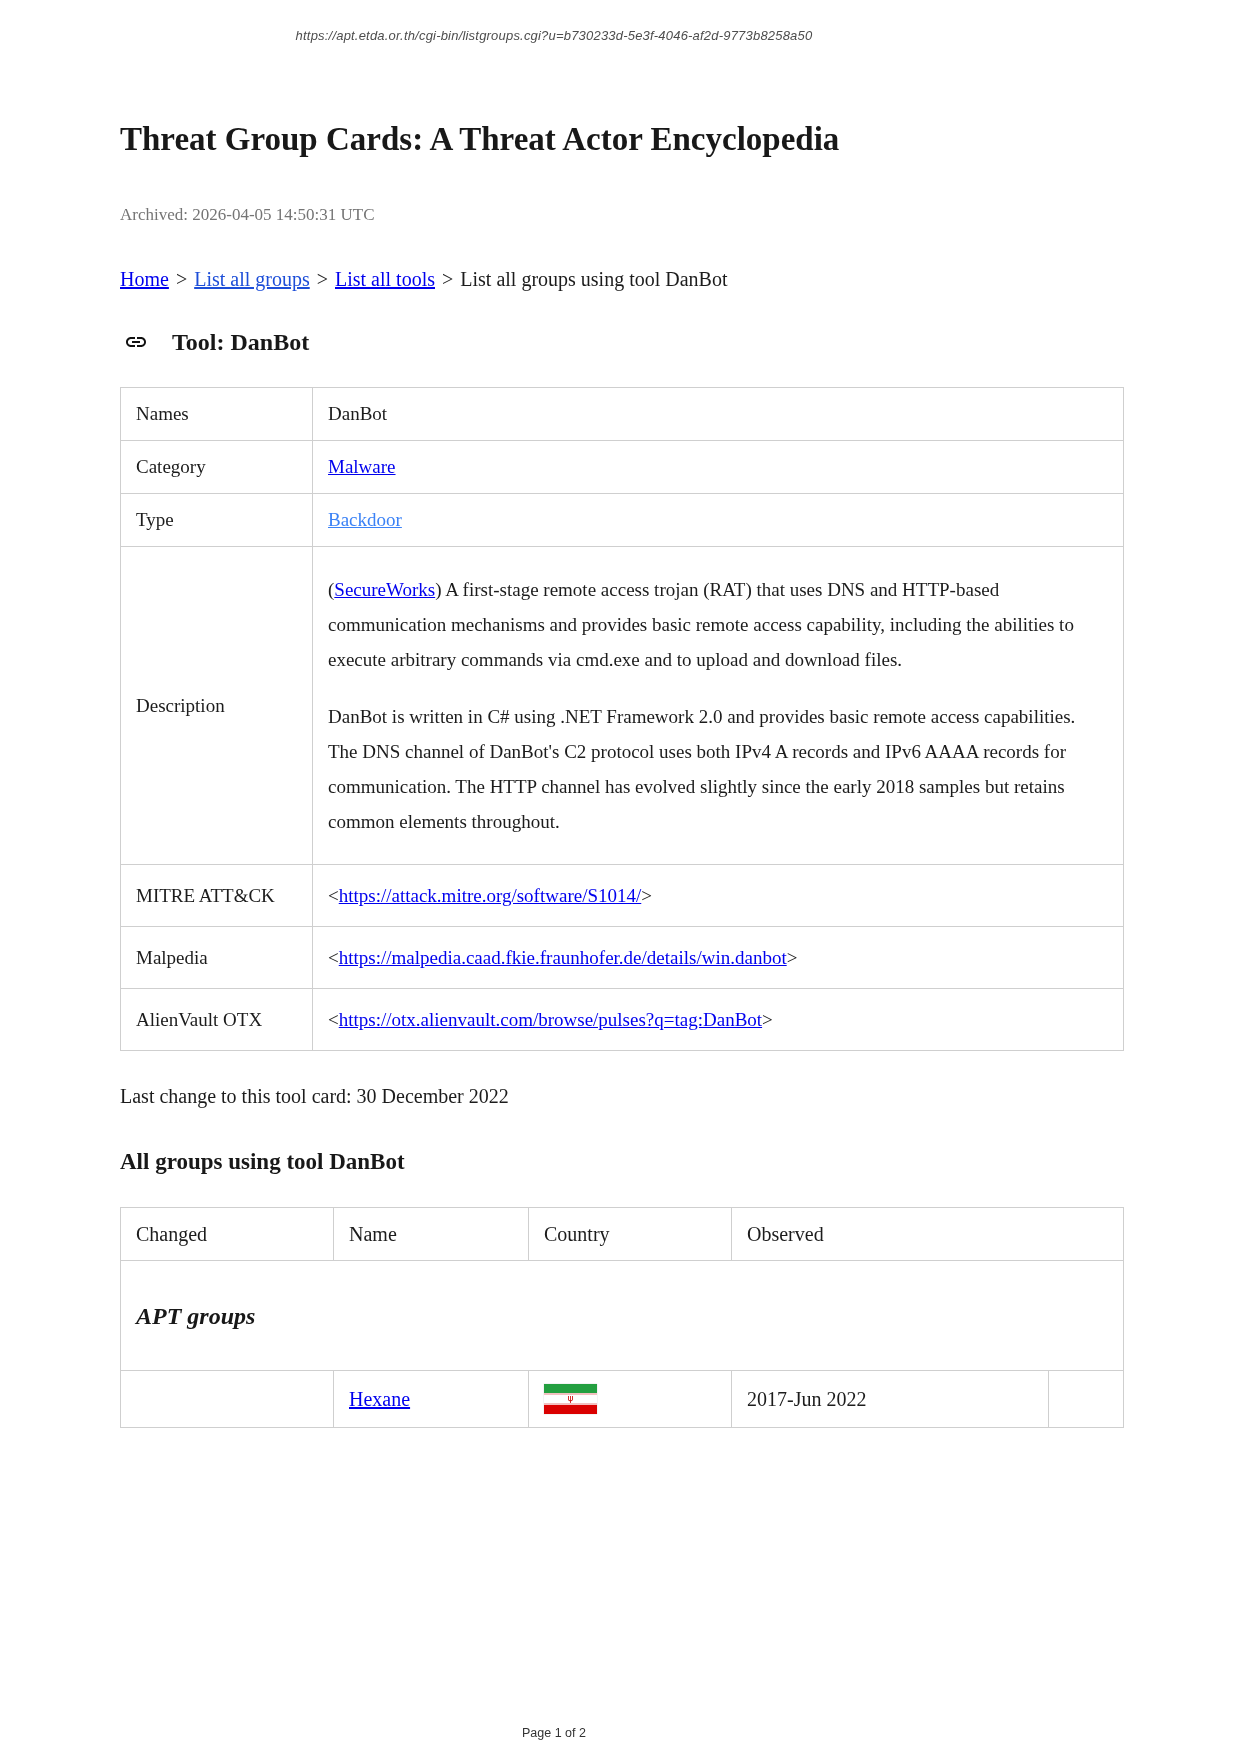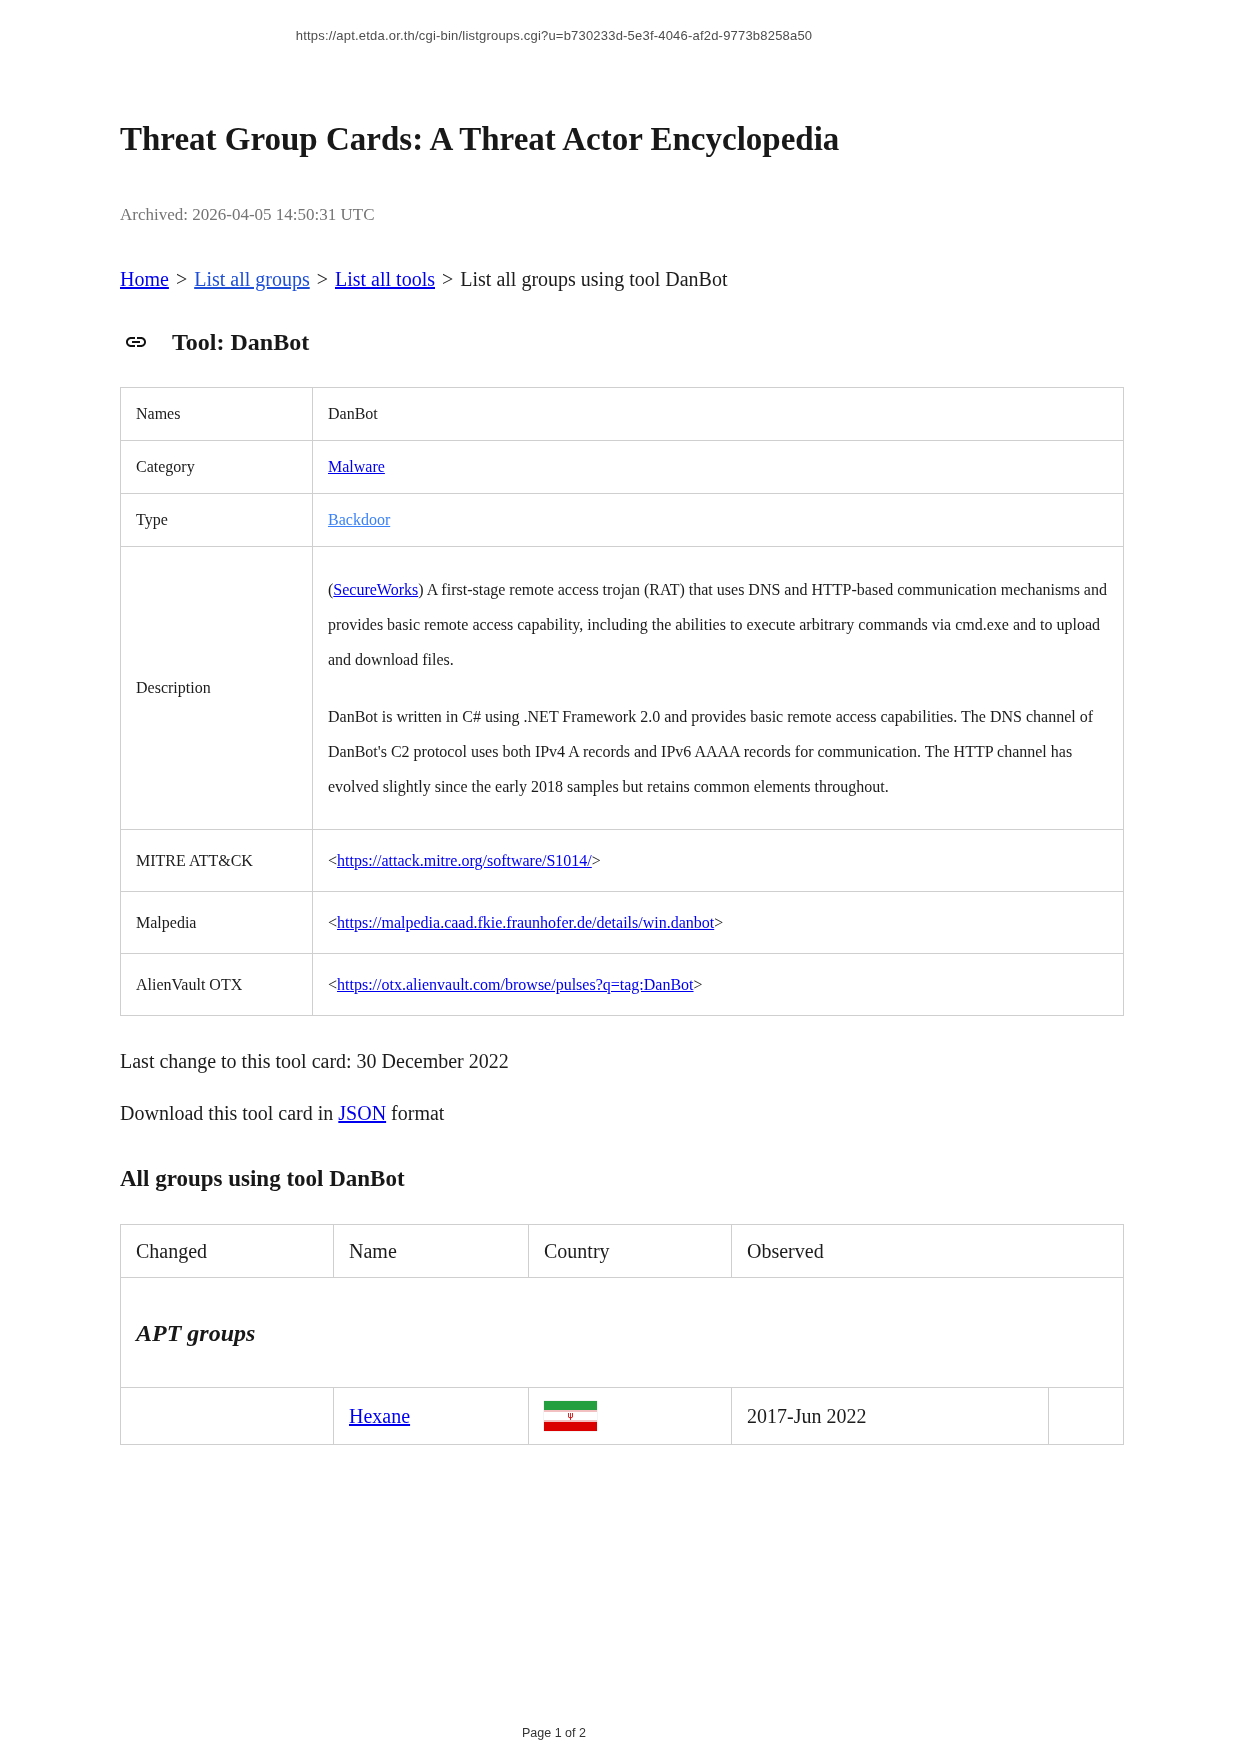--- a/index.html
+++ b/index.html
@@ -2,21 +2,21 @@
 <html><head>
 <meta charset="utf-8">
 <style>
   * { box-sizing: border-box; }
   html,body { margin:0; padding:0; background:#fff; }
   body { font-family:"Liberation Serif", serif; color:#1c1c1c; }
   .page { position:relative; width:1242px; height:1756px; background:#ffffff; overflow:hidden; }
 
   .print-header {
     position:absolute; top:28px; left:0; width:1108px; text-align:center;
-    font-family:"Liberation Sans", sans-serif; font-size:13px; color:#4d4d4d; letter-spacing:.2px;
+    font-family:"Liberation Sans", sans-serif; font-size:13px; color:#4d4d4d; letter-spacing:.2px;font-style:italic;
   }
   .print-footer {
     position:absolute; top:1726px; left:0; width:1108px; text-align:center;
     font-family:"Liberation Sans", sans-serif; font-size:12.5px; color:#333333;
   }
 
   .content { padding:0 119px 0 120px; }
 
   h1.title { margin:0; padding-top:120px; font-size:33px; line-height:38px; font-weight:bold; color:#181818; }
   p.archived { margin:46px 0 0; font-size:17px; line-height:22px; color:#757575; }
@@ -24,21 +24,21 @@
   nav.breadcrumb { margin:40px 0 0; font-size:20px; line-height:27px; }
   nav.breadcrumb .sep { margin:0 7px; color:#1c1c1c; }
   a { color:#0000ee; text-decoration:underline; }
 
   h2.tool-heading { margin:34px 0 0; font-size:24px; line-height:30px; font-weight:bold; color:#181818;
     display:flex; align-items:center; gap:20px; }
   .link-icon { display:inline-block; width:32px; height:24px; color:#111; }
   .link-icon svg { display:block; width:32px; height:24px; }
 
   table { border-collapse:collapse; table-layout:fixed; }
-  td { border:1px solid #cfcfcf; vertical-align:middle; padding:13px 15px; font-size:16px; line-height:26px; color:#1c1c1c; }
+  td { border:1px solid #cfcfcf; vertical-align:middle; padding:13px 15px; font-size:19px; line-height:26px; color:#1c1c1c; }
 
   table.card-table { width:1003px; margin-top:30px; }
   table.card-table col.c-label { width:192px; }
   table.card-table col.c-value { width:811px; }
 
   td.desc { padding-top:13px; padding-bottom:13px; }
   td.desc p { margin:12px 0 0; line-height:35px; }
   td.desc p + p { margin-top:22px; margin-bottom:12px; }
   .urlbox { max-width:700px; line-height:35px; }
 
@@ -138,21 +138,20 @@
           <td>AlienVault OTX</td>
           <td>
             <div class="urlbox"><span>&lt;</span><a href="#" style="color: rgb(0, 0, 238);">https://otx.alienvault.com/browse/pulses?q=tag:DanBot</a><span>&gt;</span></div>
           </td>
         </tr>
       </tbody>
     </table>
 
     <p class="plain last-change">Last change to this tool card: 30 December 2022</p>
 
-    <p class="plain download"><span>Download this tool card in </span><a href="#" style="color: rgb(0, 0, 238);">JSON</a><span> format</span></p>
 
     <h3 class="groups-heading">All groups using tool DanBot</h3>
 
     <table class="groups-table">
       <colgroup>
           <col class="g1">
           <col class="g2">
           <col class="g3">
           <col class="g4">
           <col class="g5">

